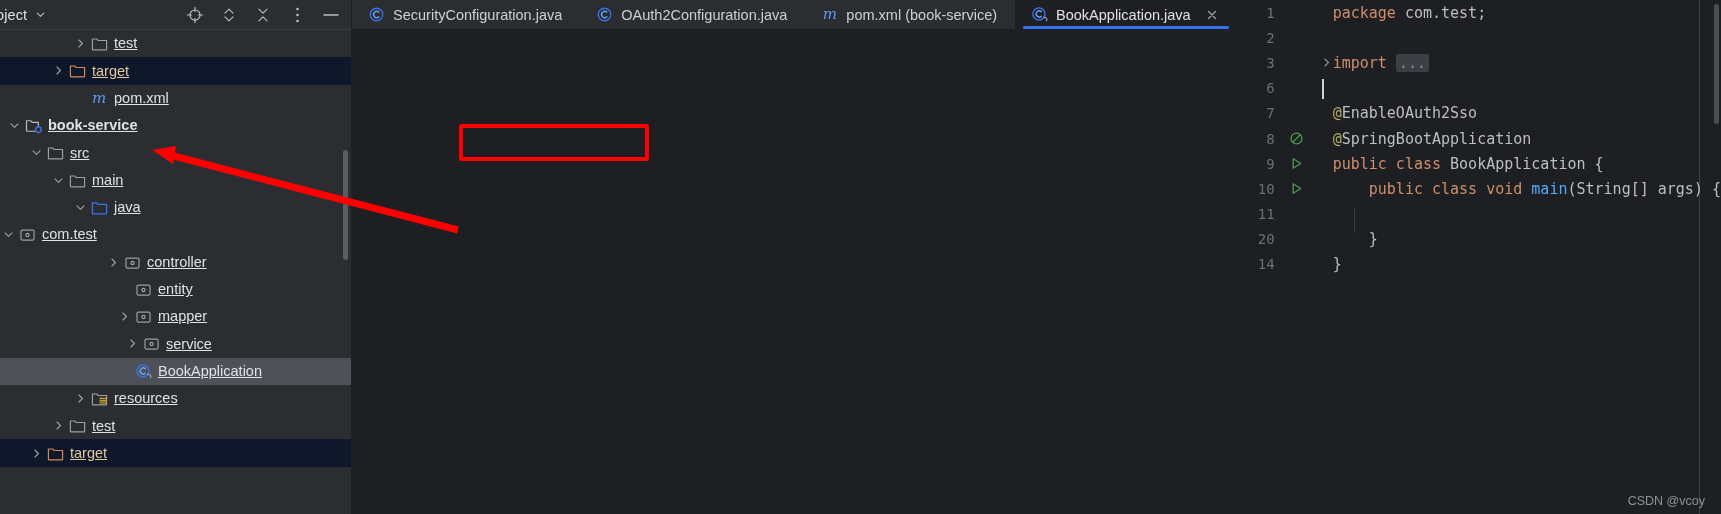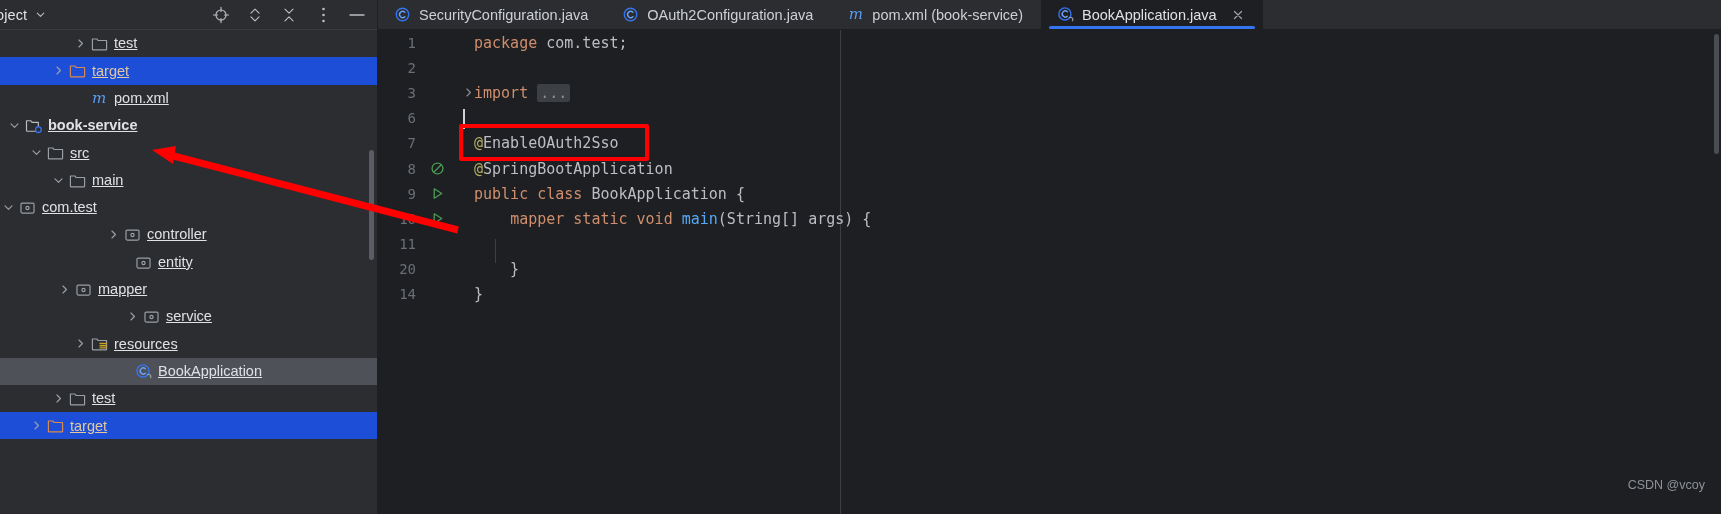--- a/index.html
+++ b/index.html
@@ -51,21 +51,21 @@
     background: #2b2d30;
   }
   .row {
     height: 27.3px;
     display: flex; align-items: center;
     font-size: 14.5px; color: #dfe1e5;
     white-space: nowrap;
     padding-right: 6px;
   }
   .row.selected { background: #4e5157; }
-  .row.excluded { background: #1d4ed8; }
+  .row.excluded { background: #0f172a; }
   .row-arrow {
     width: 16px; height: 16px; flex: 0 0 16px;
     display: inline-flex; align-items: center; justify-content: center;
     color: #9da0a8;
   }
   .row-icon {
     width: 18px; height: 18px; flex: 0 0 18px;
     margin-right: 6px; margin-left: 2px;
     display: inline-flex; align-items: center; justify-content: center;
   }
@@ -80,21 +80,21 @@
     position: absolute; right: 2px;
     width: 5px; border-radius: 3px;
     background: #5a5d63;
   }
 
   
   .editor {
     position: relative;
     flex: 1 1 auto;
     background: #1e1f22;
-    display: flex; flex-direction: column;
+    display: flex; flex-direction: row;
   }
   .tabbar {
     height: 30px; flex: 0 0 30px;
     display: flex; align-items: stretch;
     background: #2b2d30;
     border-bottom: 1px solid #1e1f22;
   }
   .tab {
     position: relative;
     display: flex; align-items: center;
@@ -168,21 +168,21 @@
 
   
   .anno-box {
     position: absolute;
     border: 4px solid #fe0000;
     border-radius: 2px;
     pointer-events: none;
   }
   .anno-arrow { position: absolute; left: 0; top: 0; pointer-events: none; }
   .watermark {
-    position: absolute; right: 16px; bottom: 22px;
+    position: absolute; right: 16px; bottom: 6px;
     font-size: 12.5px; color: #8d9199;
     font-family: "Liberation Sans", sans-serif;
   }
 </style>
 </head>
 <body>
 
 <div class="app">
 
   <div class="sidebar">
@@ -298,20 +298,33 @@
               <path d="M2.2 4.3 L6 8.1 L9.8 4.3" stroke="currentColor" stroke-width="1.25" fill="none" stroke-linecap="round" stroke-linejoin="round"></path>
             </svg>
           </span>
           <span class="row-icon">
             <svg width="17" height="17" viewBox="0 0 18 18">
               <path d="M1.5 4.2 h4.6 l1.3 1.6 h9.1 v9.2 a0.7 0.7 0 0 1 -0.7 0.7 h-13.6 a0.7 0.7 0 0 1 -0.7 -0.7 z" fill="none" stroke="#9aa0a6" stroke-width="1.25" stroke-linejoin="round"></path>
             </svg>
           </span>
           <span class="row-label">main</span>
         </div>
+        <div class="row" style="padding-left: 72px;">
+          <span class="row-arrow">
+            <svg width="11" height="11" viewBox="0 0 12 12">
+              <path d="M2.2 4.3 L6 8.1 L9.8 4.3" stroke="currentColor" stroke-width="1.25" fill="none" stroke-linecap="round" stroke-linejoin="round"></path>
+            </svg>
+          </span>
+          <span class="row-icon">
+            <svg width="17" height="17" viewBox="0 0 18 18">
+              <path d="M1.5 4.2 h4.6 l1.3 1.6 h9.1 v9.2 a0.7 0.7 0 0 1 -0.7 0.7 h-13.6 a0.7 0.7 0 0 1 -0.7 -0.7 z" fill="none" stroke="#3574f0" stroke-width="1.35" stroke-linejoin="round"></path>
+            </svg>
+          </span>
+          <span class="row-label">java</span>
+        </div>
         <div class="row" style="">
           <span class="row-arrow">
             <svg width="11" height="11" viewBox="0 0 12 12">
               <path d="M2.2 4.3 L6 8.1 L9.8 4.3" stroke="currentColor" stroke-width="1.25" fill="none" stroke-linecap="round" stroke-linejoin="round"></path>
             </svg>
           </span>
           <span class="row-icon">
             <svg width="17" height="17" viewBox="0 0 18 18">
               <rect x="2.1" y="4.3" width="13.8" height="10.6" rx="1.3" fill="none" stroke="#9aa0a6" stroke-width="1.25"></rect>
                 <circle cx="9" cy="9.6" r="1.7" fill="none" stroke="#9aa0a6" stroke-width="1.25"></circle>
@@ -336,21 +349,21 @@
         <div class="row" style="padding-left: 116px;">
           <span class="row-arrow"></span>
           <span class="row-icon">
             <svg width="17" height="17" viewBox="0 0 18 18">
               <rect x="2.1" y="4.3" width="13.8" height="10.6" rx="1.3" fill="none" stroke="#9aa0a6" stroke-width="1.25"></rect>
                 <circle cx="9" cy="9.6" r="1.7" fill="none" stroke="#9aa0a6" stroke-width="1.25"></circle>
             </svg>
           </span>
           <span class="row-label">entity</span>
         </div>
-        <div class="row" style="padding-left: 56px;">
+        <div class="row" style="padding-left: 116px;">
           <span class="row-arrow">
             <svg width="11" height="11" viewBox="0 0 12 12">
               <path d="M4.3 2.2 L8.1 6 L4.3 9.8" stroke="currentColor" stroke-width="1.25" fill="none" stroke-linecap="round" stroke-linejoin="round"></path>
             </svg>
           </span>
           <span class="row-icon">
             <svg width="17" height="17" viewBox="0 0 18 18">
               <rect x="2.1" y="4.3" width="13.8" height="10.6" rx="1.3" fill="none" stroke="#9aa0a6" stroke-width="1.25"></rect>
                 <circle cx="9" cy="9.6" r="1.7" fill="none" stroke="#9aa0a6" stroke-width="1.25"></circle>
             </svg>
@@ -363,45 +376,45 @@
               <path d="M4.3 2.2 L8.1 6 L4.3 9.8" stroke="currentColor" stroke-width="1.25" fill="none" stroke-linecap="round" stroke-linejoin="round"></path>
             </svg>
           </span>
           <span class="row-icon">
             <svg width="17" height="17" viewBox="0 0 18 18">
               <rect x="2.1" y="4.3" width="13.8" height="10.6" rx="1.3" fill="none" stroke="#9aa0a6" stroke-width="1.25"></rect>
                 <circle cx="9" cy="9.6" r="1.7" fill="none" stroke="#9aa0a6" stroke-width="1.25"></circle>
             </svg>
           </span>
           <span class="row-label">service</span>
-        </div>
-        <div class="row" style="padding-left: 72px;">
-          <span class="row-arrow">
-            <svg width="11" height="11" viewBox="0 0 12 12">
-              <path d="M4.3 2.2 L8.1 6 L4.3 9.8" stroke="currentColor" stroke-width="1.25" fill="none" stroke-linecap="round" stroke-linejoin="round"></path>
-            </svg>
-          </span>
-          <span class="row-icon">
-            <svg width="17" height="17" viewBox="0 0 18 18">
-              <path d="M1.5 4.2 h4.6 l1.3 1.6 h9.1 v9.2 a0.7 0.7 0 0 1 -0.7 0.7 h-13.6 a0.7 0.7 0 0 1 -0.7 -0.7 z" fill="none" stroke="#9aa0a6" stroke-width="1.25" stroke-linejoin="round"></path>
-                <path d="M9.6 9 h6.4 M9.6 11.3 h6.4 M9.6 13.6 h6.4" stroke="#c9a227" stroke-width="1.5" stroke-linecap="round"></path>
-            </svg>
-          </span>
-          <span class="row-label">resources</span>
         </div>
         <div class="row selected" style="padding-left: 116px;">
           <span class="row-arrow"></span>
           <span class="row-icon">
             <svg width="17" height="17" viewBox="0 0 18 18">
               <circle cx="8.4" cy="8.4" r="6.4" fill="none" stroke="#3574f0" stroke-width="1.5"></circle>
                 <path d="M10.9 6.1 a3.2 3.2 0 1 0 0 4.7" fill="none" stroke="#6aa2f7" stroke-width="1.5" stroke-linecap="round"></path>
                 <path d="M12.6 12.6 a2.4 2.4 0 1 1 3.4 3.4" fill="none" stroke="#9aa0a6" stroke-width="1.2"></path>
             </svg>
           </span>
           <span class="row-label">BookApplication</span>
+        </div>
+        <div class="row" style="padding-left: 72px;">
+          <span class="row-arrow">
+            <svg width="11" height="11" viewBox="0 0 12 12">
+              <path d="M4.3 2.2 L8.1 6 L4.3 9.8" stroke="currentColor" stroke-width="1.25" fill="none" stroke-linecap="round" stroke-linejoin="round"></path>
+            </svg>
+          </span>
+          <span class="row-icon">
+            <svg width="17" height="17" viewBox="0 0 18 18">
+              <path d="M1.5 4.2 h4.6 l1.3 1.6 h9.1 v9.2 a0.7 0.7 0 0 1 -0.7 0.7 h-13.6 a0.7 0.7 0 0 1 -0.7 -0.7 z" fill="none" stroke="#9aa0a6" stroke-width="1.25" stroke-linejoin="round"></path>
+                <path d="M9.6 9 h6.4 M9.6 11.3 h6.4 M9.6 13.6 h6.4" stroke="#c9a227" stroke-width="1.5" stroke-linecap="round"></path>
+            </svg>
+          </span>
+          <span class="row-label">resources</span>
         </div>
         <div class="row" style="padding-left: 50px;">
           <span class="row-arrow">
             <svg width="11" height="11" viewBox="0 0 12 12">
               <path d="M4.3 2.2 L8.1 6 L4.3 9.8" stroke="currentColor" stroke-width="1.25" fill="none" stroke-linecap="round" stroke-linejoin="round"></path>
             </svg>
           </span>
           <span class="row-icon">
             <svg width="17" height="17" viewBox="0 0 18 18">
               <path d="M1.5 4.2 h4.6 l1.3 1.6 h9.1 v9.2 a0.7 0.7 0 0 1 -0.7 0.7 h-13.6 a0.7 0.7 0 0 1 -0.7 -0.7 z" fill="none" stroke="#9aa0a6" stroke-width="1.25" stroke-linejoin="round"></path>
@@ -528,21 +541,21 @@
           <span class="code-text"><span class="kw">public class</span> BookApplication {</span>
         </div>
         <div class="code-line">
           <span class="gutter-num">10</span>
           <span class="gutter-icons">
             <svg width="15" height="15" viewBox="0 0 16 16">
               <path d="M4.5 3 L12.5 8 L4.5 13 Z" fill="none" stroke="#499c54" stroke-width="1.4" stroke-linejoin="round"></path>
             </svg>
           </span>
           <span class="fold-marker"></span>
-          <span class="code-text">    <span class="kw">mapper static void</span> <span class="meth">main</span>(String[] args) {</span>
+          <span class="code-text">    <span class="kw">public class void</span> <span class="meth">main</span>(String[] args) {</span>
         </div>
         <div class="code-line">
           <span class="gutter-num">11</span>
           <span class="gutter-icons"></span>
           <span class="fold-marker"></span>
         </div>
         <div class="code-line">
           <span class="gutter-num">20</span>
           <span class="gutter-icons"></span>
           <span class="fold-marker"></span>

